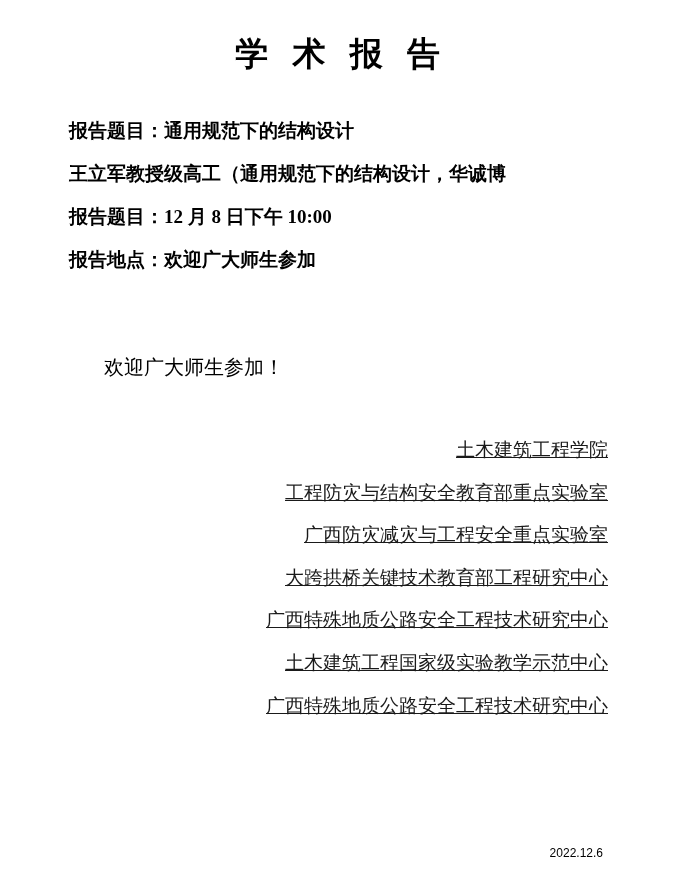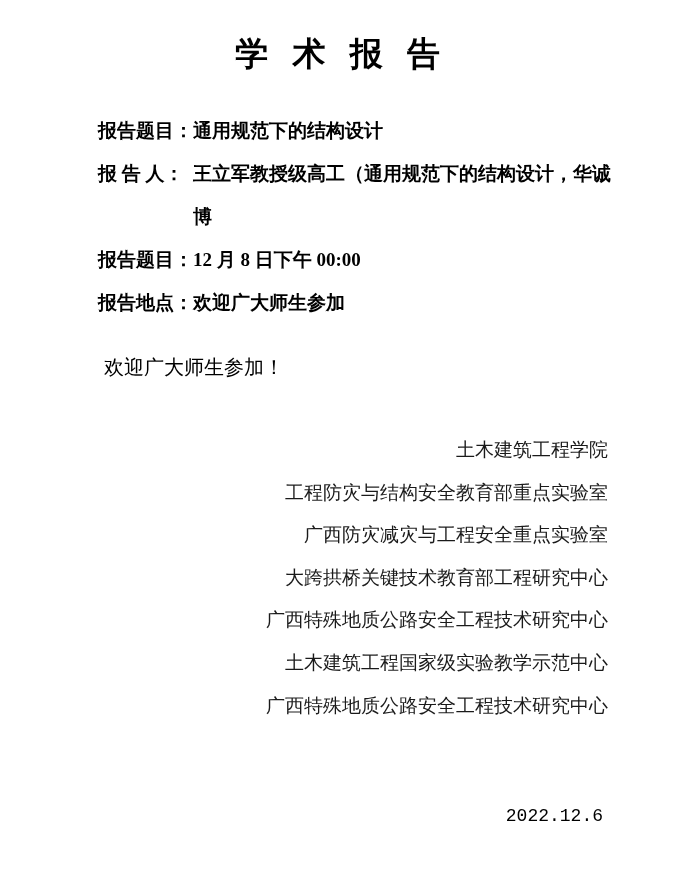--- a/index.html
+++ b/index.html
@@ -35,21 +35,20 @@
     left: 69px;
     width: 545px;
     font-family: "Liberation Serif", "DejaVu Serif", serif;
     font-weight: bold;
     font-size: 19px;
     line-height: 43px;
   }
   .field {
     display: flex;
     align-items: flex-start;
-    margin-left: 29px;
   }
   .field .label {
     flex: 0 0 95px;
     white-space: pre;
   }
   .field .value-col {
     flex: 1 1 auto;
   }
   .welcome {
     position: absolute;
@@ -63,57 +62,57 @@
   .organizers {
     position: absolute;
     top: 429px;
     right: 70px;
     text-align: right;
     font-family: "Liberation Sans", "DejaVu Sans", sans-serif;
     font-weight: normal;
     font-size: 19px;
     line-height: 42.6px;
     color: #1a1a1a;
+    text-decoration: underline;
   }
   .doc-date {
     position: absolute;
-    top: 803px;
+    top: 840px;
     right: 75px;
-    font-family: Liberation Mono, monospace;
-    font-size: 18px;
+    font-family: Liberation Sans, sans-serif;
+    font-size: 12px;
     line-height: 26px;
   }
 </style>
 </head>
 <body>
 
 <div class="page">
 
   <div class="doc-title">学 术 报 告</div>
 
   <div class="fields">
 
     <div class="field">
       <span class="label">报告题目：</span>
       <span class="value-col">
         <div>通用规范下的结构设计</div>
       </span>
     </div>
 
     <div class="field">
-      <span class="label">报 告 人：</span>
       <span class="value-col">
         <div>王立军教授级高工（通用规范下的结构设计，华诚博</div>
       </span>
     </div>
 
     <div class="field">
       <span class="label">报告题目：</span>
       <span class="value-col">
-        <div>12 月 8 日下午 00:00</div>
+        <div>12 月 8 日下午 10:00</div>
       </span>
     </div>
 
     <div class="field">
       <span class="label">报告地点：</span>
       <span class="value-col">
         <div>欢迎广大师生参加</div>
       </span>
     </div>
 

